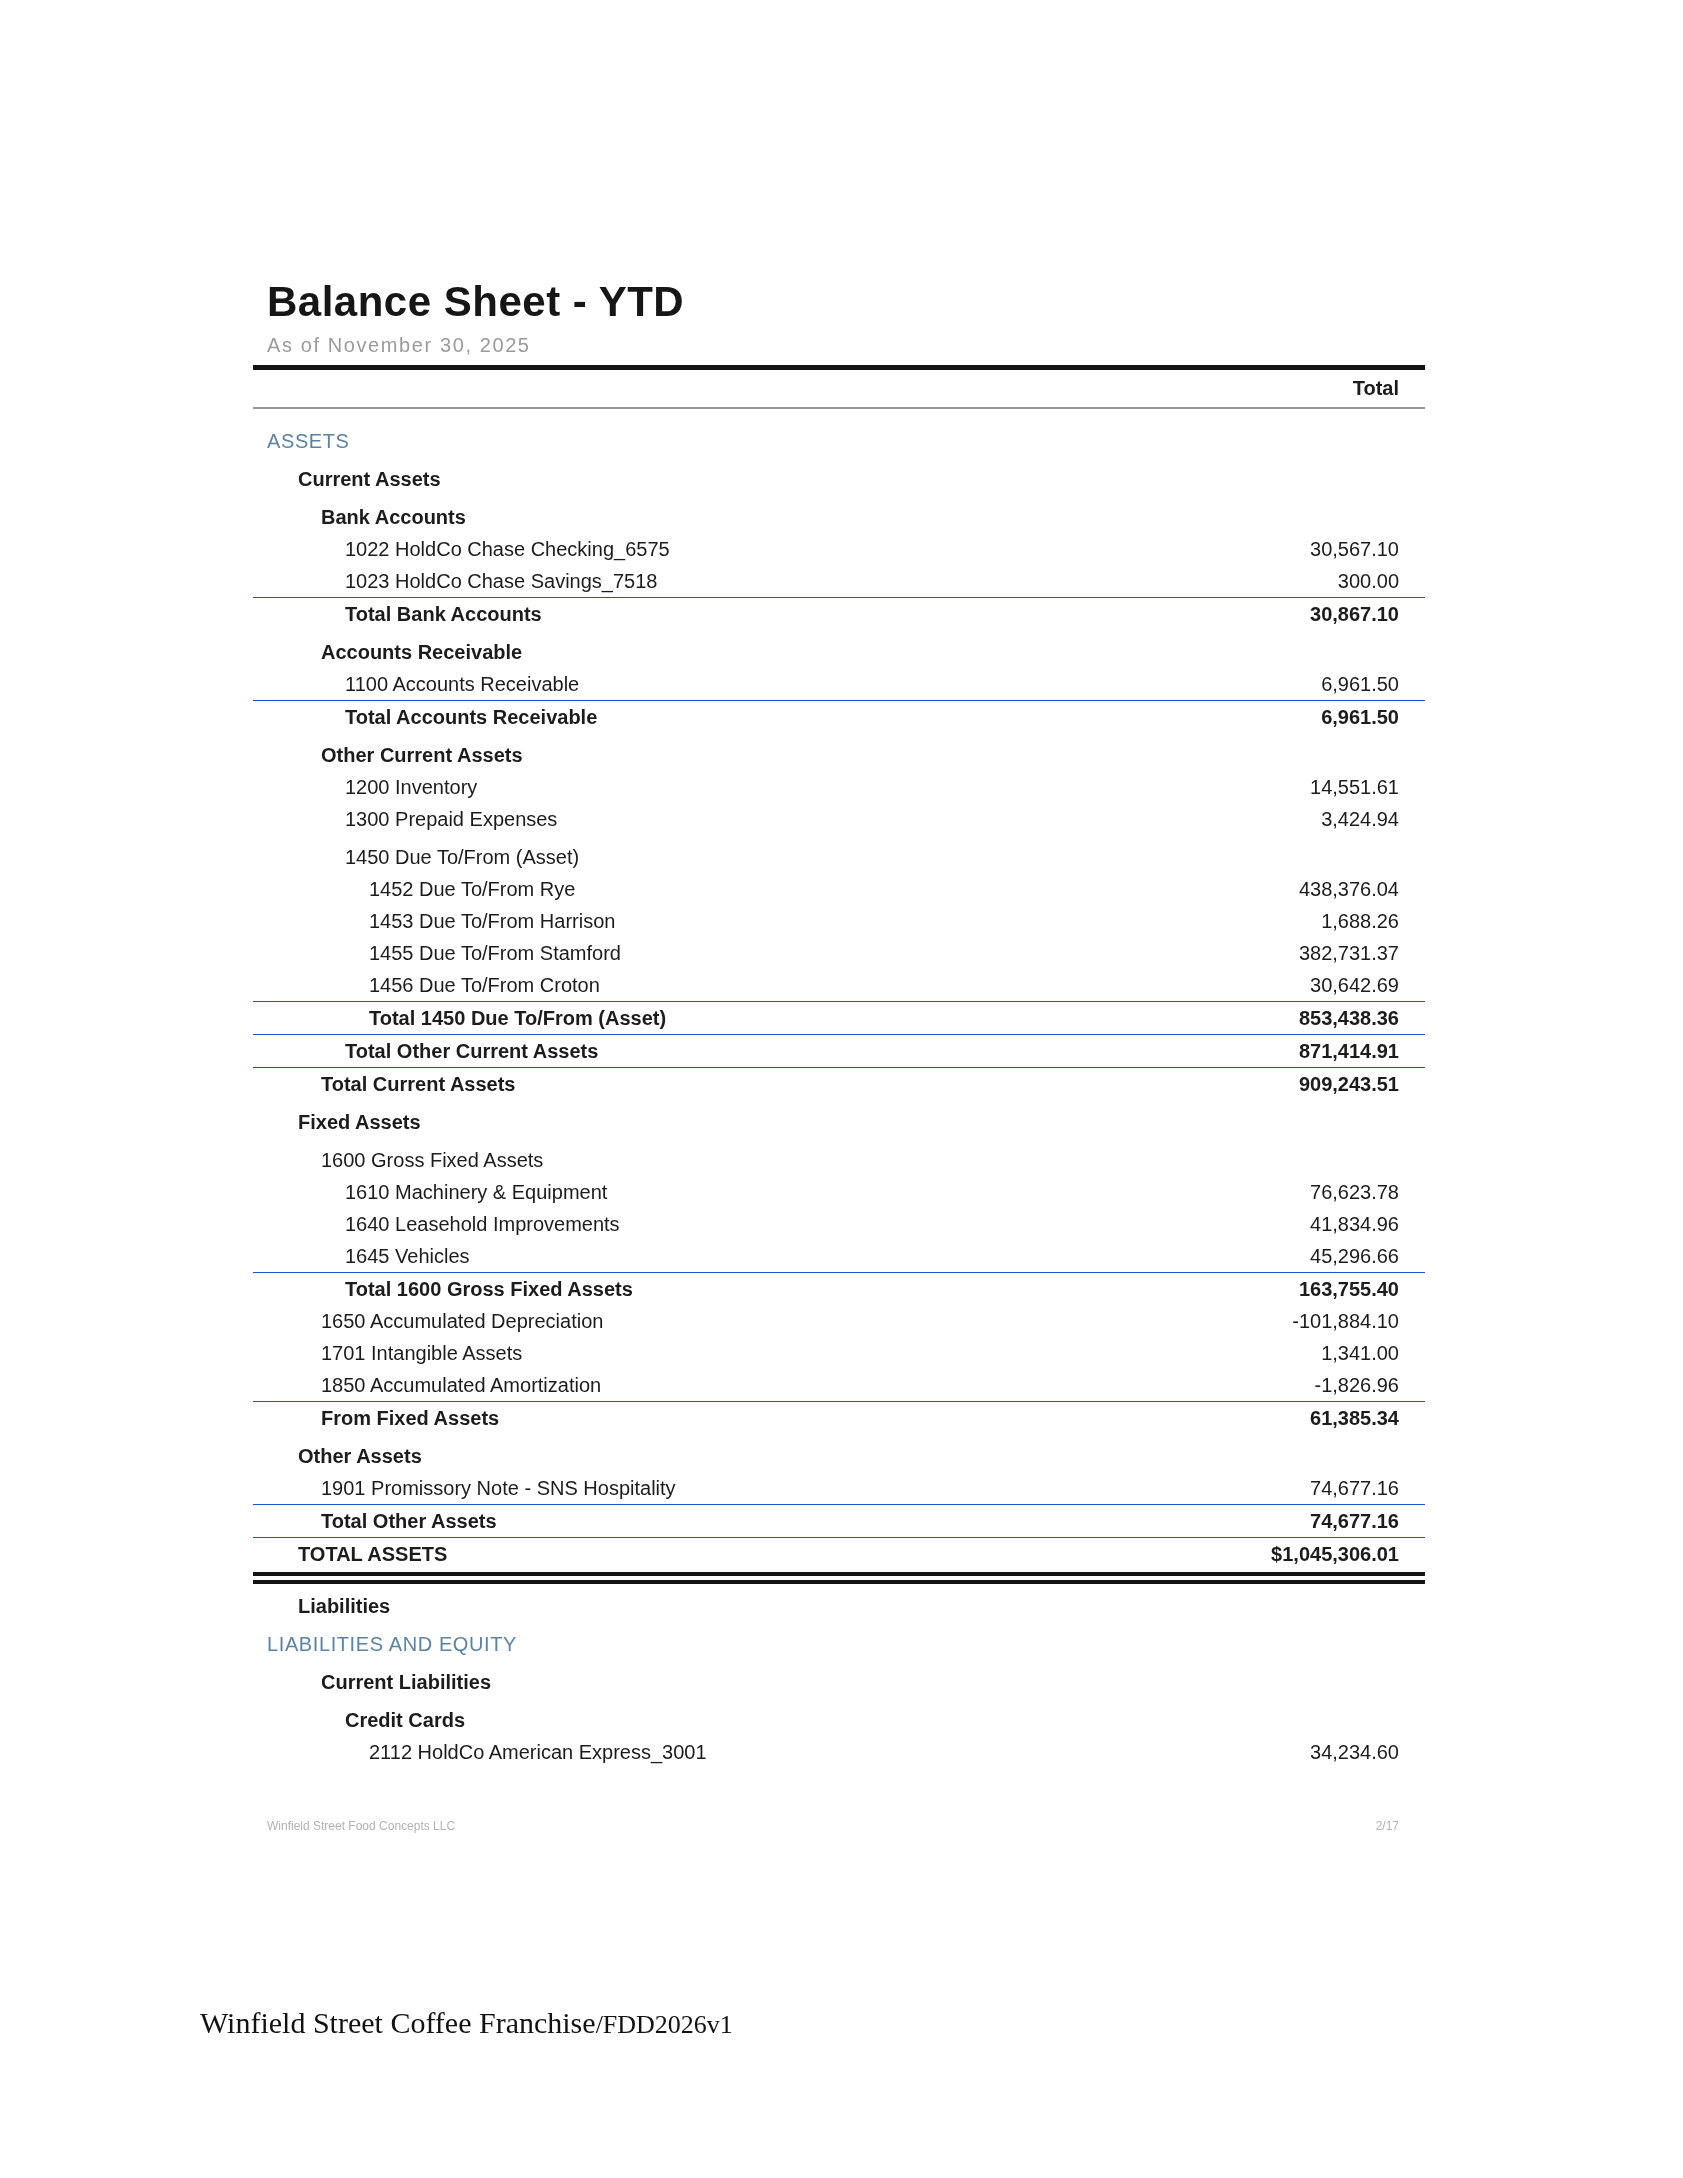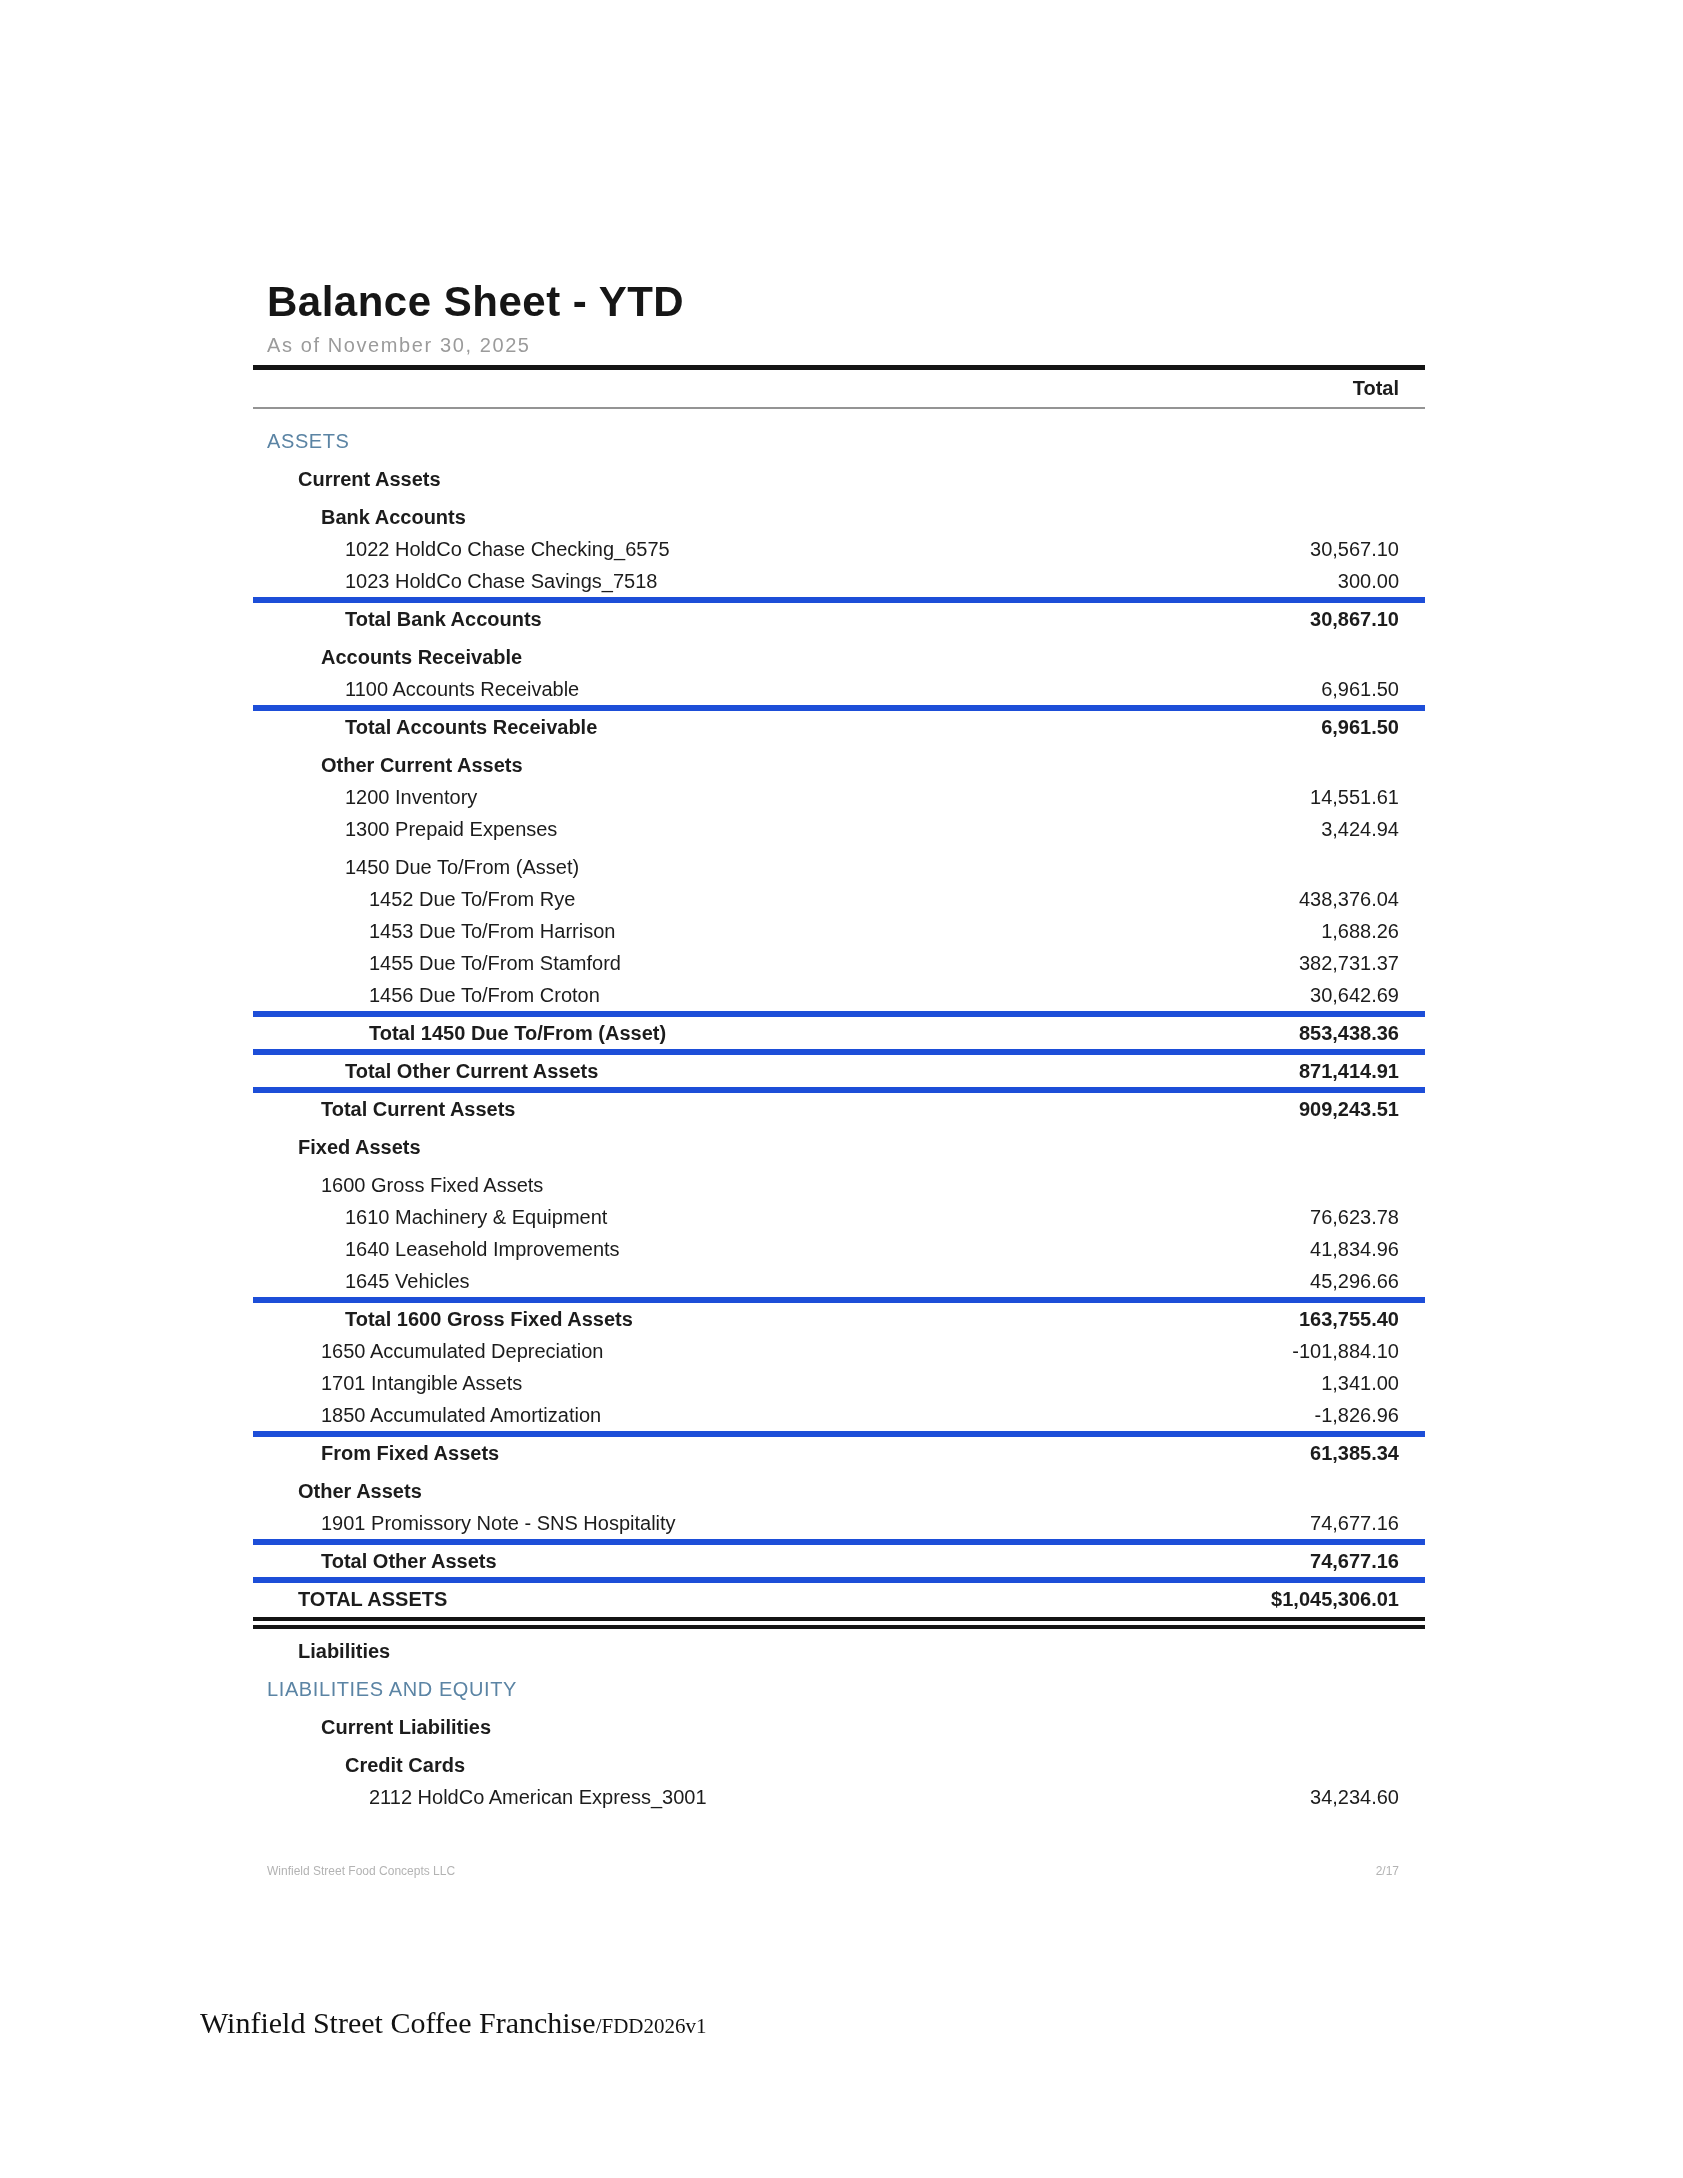--- a/index.html
+++ b/index.html
@@ -56,21 +56,21 @@
   .rows { width: 100%; margin-top: 16px; }
   .row {
     display: flex;
     justify-content: space-between;
     align-items: baseline;
     line-height: 32px;
     min-height: 32px;
     font-size: 20px;
   }
   .row.spacer { margin-top: 6px; }
-  .row.line-above { border-top: 6px solid #1d4ed8; }
+  .row.line-above { border-top: 1px solid #1d4ed8; }
   .row.bold .label, .row.bold .value { font-weight: 700; }
   .row.blue .label { color: var(--accent, #5b84a4); letter-spacing: 0.6px; }
   .label { white-space: nowrap; }
   .indent-0 { padding-left: 14px; }
   .indent-1 { padding-left: 45px; }
   .indent-2 { padding-left: 68px; }
   .indent-3 { padding-left: 92px; }
   .indent-4 { padding-left: 116px; }
   .value { padding-right: 26px; white-space: nowrap; }
   .double-rule {
@@ -92,21 +92,21 @@
   .page-footer .right { padding-right: 26px; }
   .doc-footer {
     position: absolute;
     left: 200px;
     top: 2006px;
     font-family: "Liberation Serif", "DejaVu Serif", serif;
     font-size: 30px;
     color: #121212;
     white-space: nowrap;
   }
-  .doc-footer .suffix { font-size: 21px; }
+  .doc-footer .suffix { font-size: 26px; }
 </style>
 </head>
 <body>
 
 <div class="page">
   <div class="report">
     <div class="title">Balance Sheet - YTD</div>
     <div class="subtitle">As of November 30, 2025</div>
     <div class="rule-black"></div>
     <div class="col-header">Total</div>

